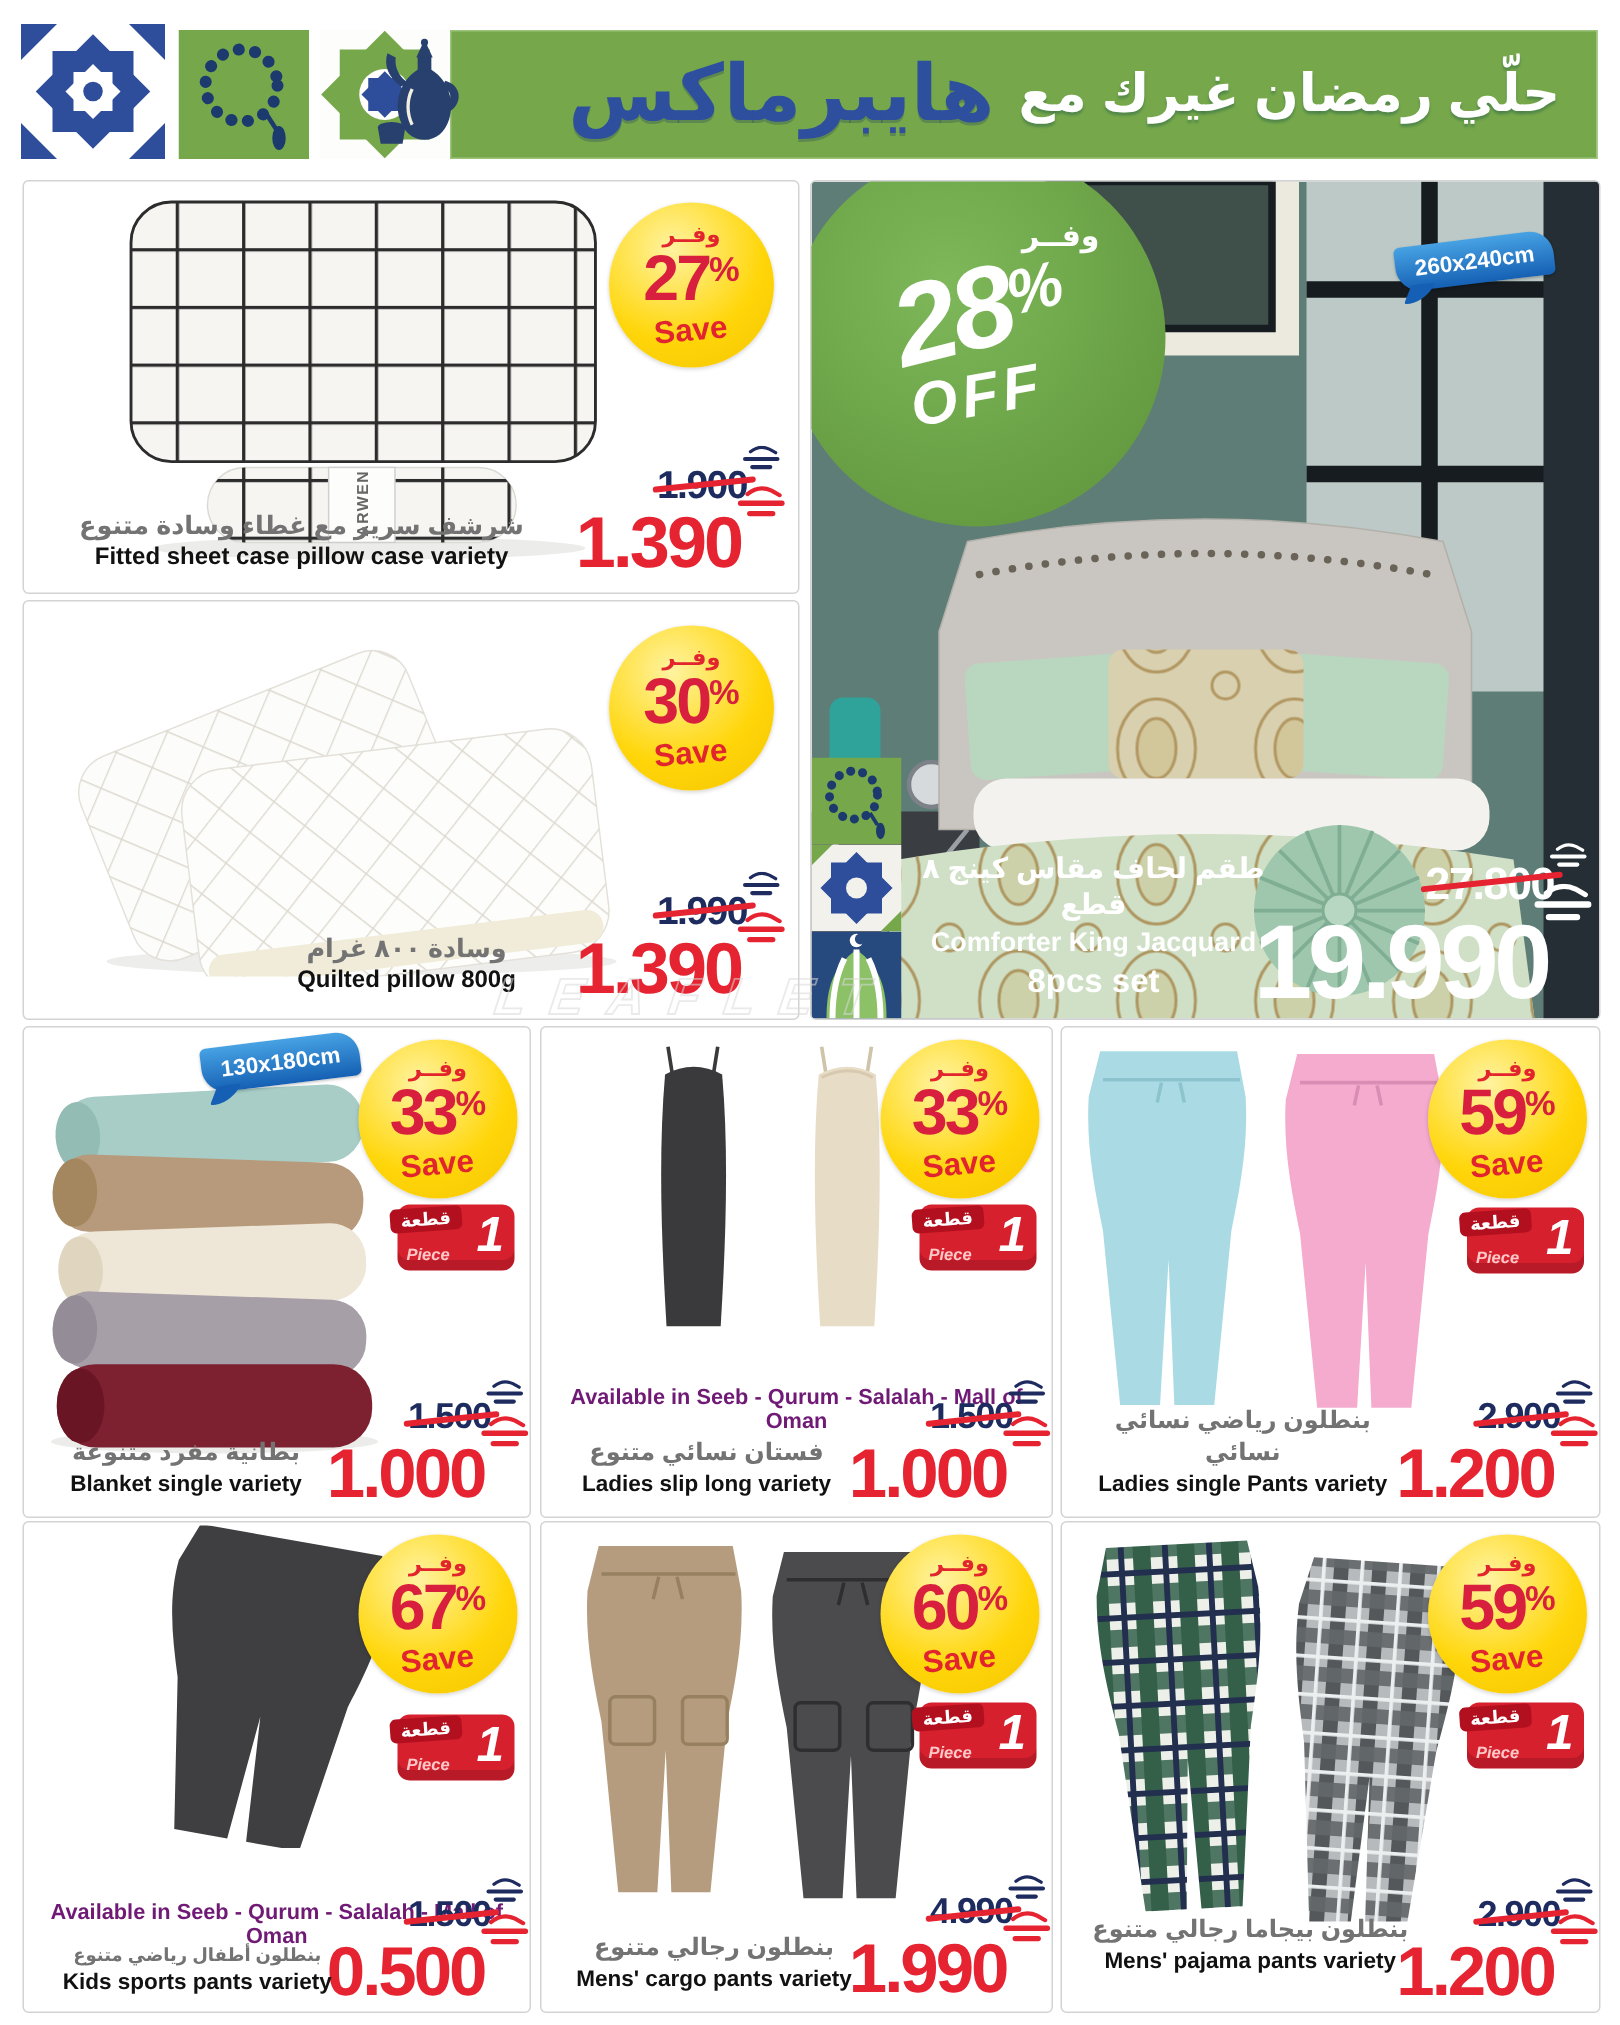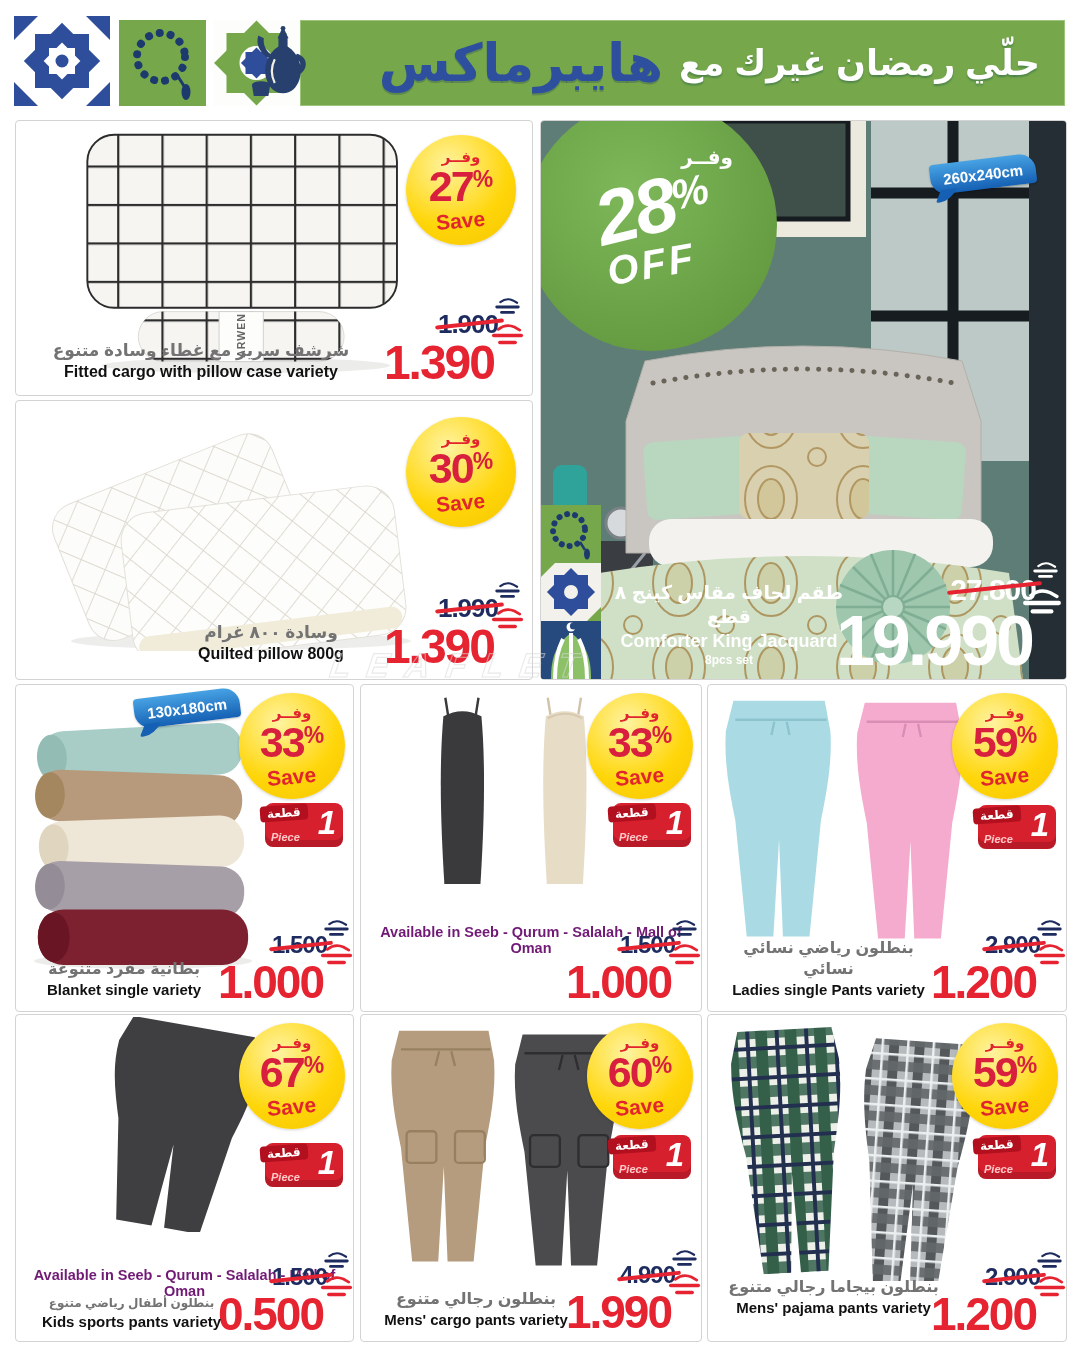--- a/index.html
+++ b/index.html
@@ -216,21 +216,21 @@
     <div class="price" style="right:16px;bottom:10px">
       <span class="old"><span>1.900</span><svg class="rial">
             <use href="#rial"></use>
           </svg></span>
       <span class="new"><span>1.390</span><svg class="rial">
             <use href="#rial"></use>
           </svg></span>
     </div>
     <div class="nm" style="left:30px;bottom:12px;width:310px">
       <div class="ar">شرشف سرير مع غطاء وسادة متنوع</div>
-      <div class="en">Fitted cargo with pillow case variety</div>
+      <div class="en">Fitted sheet case pillow case variety</div>
     </div>
   </div>
 
   <div class="card" id="card-quilted">
     <svg class="pimg" style="left:25px;top:12px" width="390" height="238" viewBox="0 0 390 238">
       <ellipse cx="200" cy="228" rx="170" ry="9" fill="#ededeb"></ellipse>
       <g transform="rotate(-22 130 120)">
         <rect x="20" y="55" width="235" height="145" rx="26" fill="#fcfcfa" stroke="#e3e1da"></rect>
         <rect x="20" y="55" width="235" height="145" rx="26" fill="url(#quilt)"></rect>
       </g>
@@ -342,21 +342,21 @@
           <path d="M38 18 C44 30 46 42 46 58" fill="none"></path>
           <line x1="30" y1="12" x2="30" y2="58"></line>
         </g>
       <circle cx="30" cy="6" r="4.5" fill="#fff"></circle>
         <circle cx="32.5" cy="5" r="3.6" fill="#274a7e"></circle>
     </svg>
 
     <div class="nm nm-white" style="left:62px;bottom:10px;width:252px">
       <div class="ar" style="font-size:19px">طقم لحاف مقاس كينج ٨ قطع</div>
       <div class="en" style="font-size:18px">Comforter King Jacquard</div>
-      <div class="en" style="font-size:12px">8pcs set</div>
+      <div class="en" style="font-size:22px">8pcs set</div>
     </div>
     <div class="price comf-price" style="right:12px;bottom:6px">
       <span class="old"><span>27.800</span><svg class="rial">
             <use href="#rial"></use>
           </svg></span>
       <span class="new"><span>19.990</span><svg class="rial">
             <use href="#rial"></use>
           </svg></span>
     </div>
   </div>
@@ -443,20 +443,24 @@
       <span class="pb-en">Piece</span>
       <span class="pb-num">1</span>
     </div>
     <div class="price" style="right:8px;bottom:8px">
       <span class="old" style="font-size:24px"><span>1.500</span><svg class="rial">
             <use href="#rial"></use>
           </svg></span>
       <span class="new" style="font-size:46px"><span>1.000</span><svg class="rial">
             <use href="#rial"></use>
           </svg></span>
+    </div>
+    <div class="nm" style="left:10px;bottom:12px;width:200px">
+      <div class="ar" style="font-size:16px">فستان نسائي متنوع</div>
+      <div class="en" style="font-size:15px">Ladies slip long variety</div>
     </div>
   </div>
 
   <div class="card" id="card-lpants">
     <svg class="pimg" style="left:12px;top:10px" width="255" height="250" viewBox="0 0 260 255">
       <use href="#pantsP" fill="#aadbe4" transform="translate(2 2) scale(0.97)"></use>
       <path d="M14 24 H110 M55 26 l-3 14 M68 26 l3 14" stroke="#8cc3cd" stroke-width="2.5" fill="none" transform="translate(2 2) scale(0.97)"></path>
       <use href="#pantsP" fill="#f4abce" transform="translate(136 4) scale(0.97)"></use>
       <path d="M14 24 H110 M55 26 l-3 14 M68 26 l3 14" stroke="#da8db4" stroke-width="2.5" fill="none" transform="translate(136 4) scale(0.97)"></path>
     </svg>

